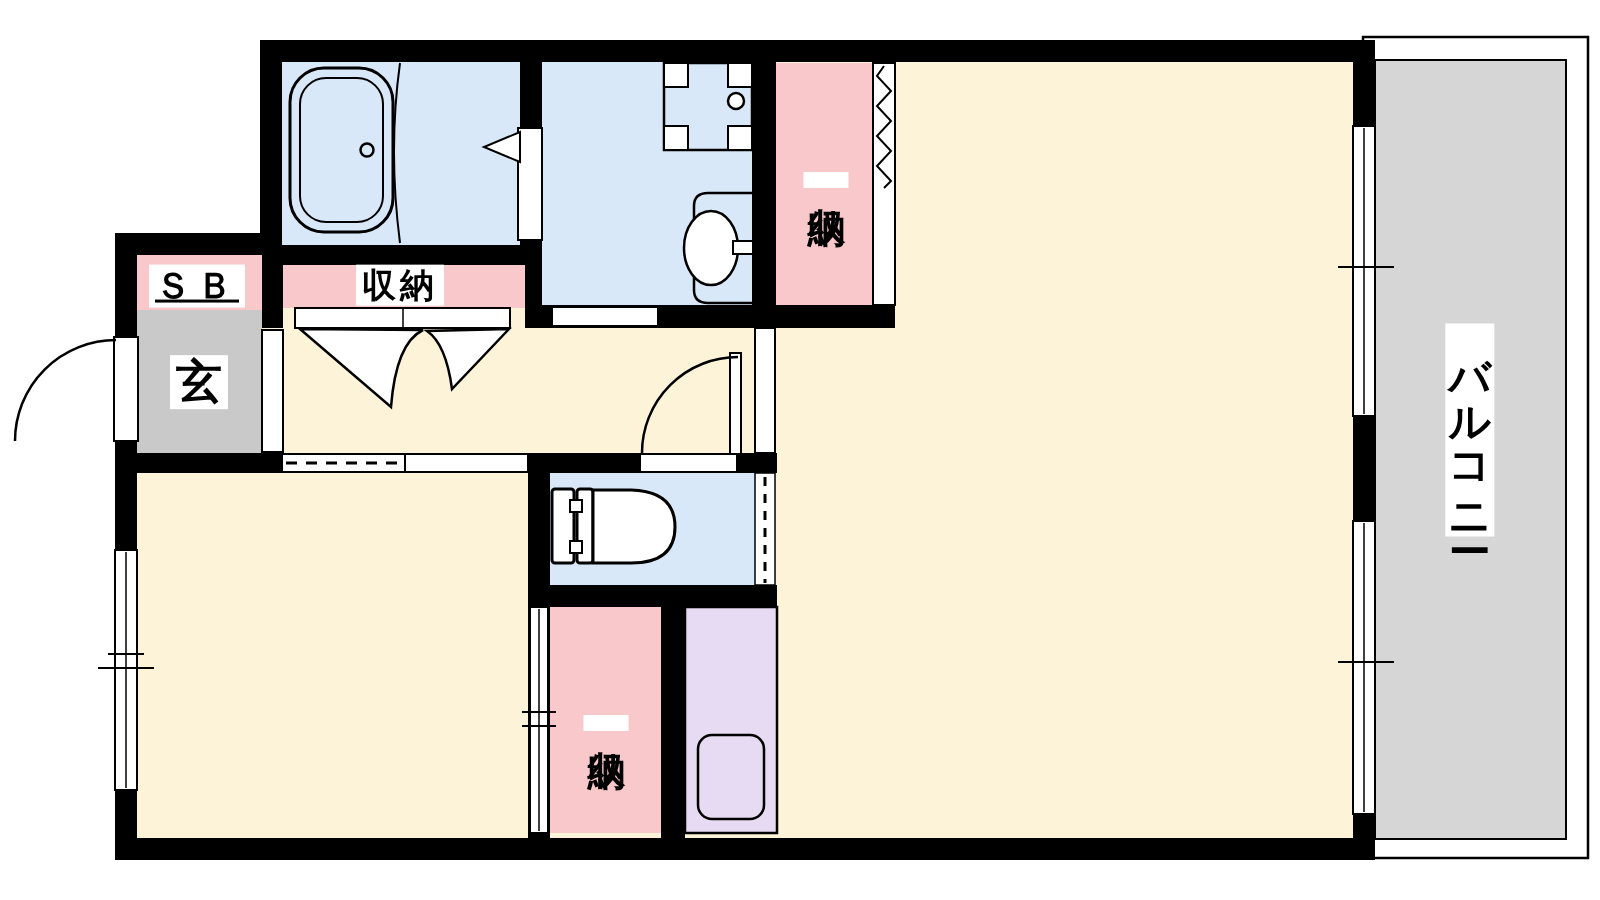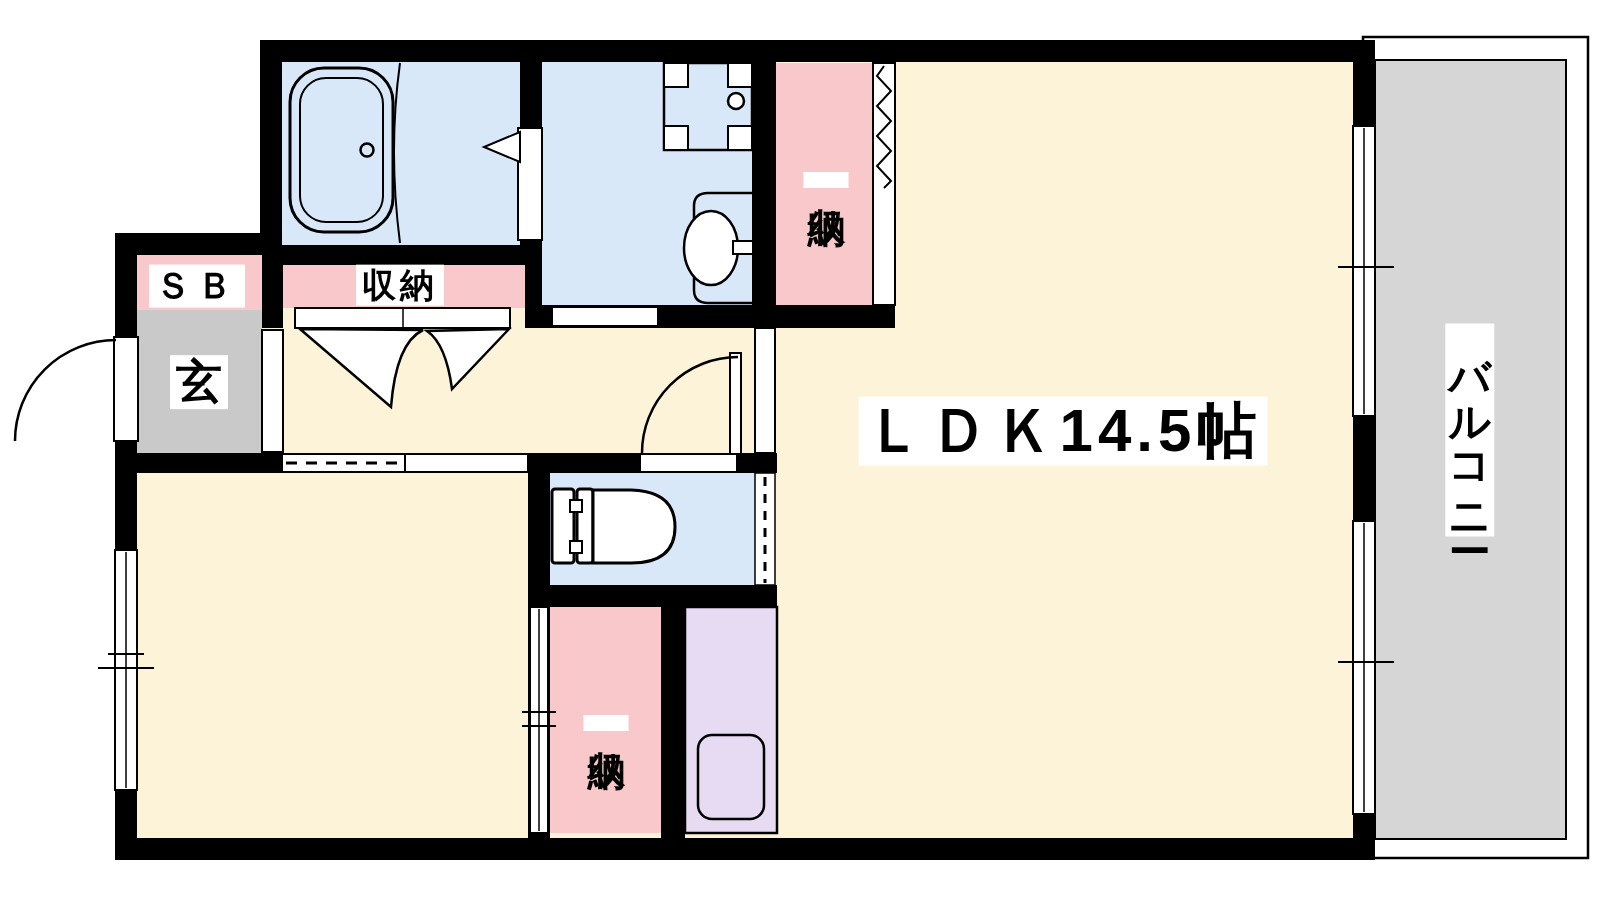--- a/index.html
+++ b/index.html
@@ -153,20 +153,19 @@
     <rect x="552" y="489" width="22" height="74" rx="3" stroke-width="3"></rect>
     <rect x="577" y="489" width="16" height="74" rx="3" stroke-width="3"></rect>
     <rect x="570" y="500" width="12" height="12" stroke-width="2"></rect>
     <rect x="570" y="541" width="12" height="12" stroke-width="2"></rect>
     <path d="M593,490 h38 q44,1 44,37 q0,36 -44,36 h-38 z" stroke-width="3"></path>
   </g>
 
   <rect x="698" y="735" width="66" height="84" rx="14" fill="none" stroke="#000" stroke-width="2.5"></rect>
 </svg>
 
-  <div class="lbl lbl-ldk" style="left:1063px;top:431px;">ＬＤＫ14.5帖</div>
   <div class="lbl vert lbl-balcony" style="left:1470px;top:430px;">バルコニー</div>
   <div class="lbl vert lbl-storage-v" style="left:826px;top:180px;">収納</div>
   <div class="lbl lbl-storage-h" style="left:400px;top:285px;">収納</div>
   <div class="lbl vert lbl-storage-v" style="left:606px;top:723px;">収納</div>
-  <div class="lbl lbl-sb" style="left:197px;top:286px;">ＳＢ</div>
+  <div class="lbl lbl-sb" style="left:197px;top:286px;text-decoration:underline;">ＳＢ</div>
   <div class="lbl lbl-genkan" style="left:199px;top:382px;">玄</div>
 </div>
 
 </body></html>

